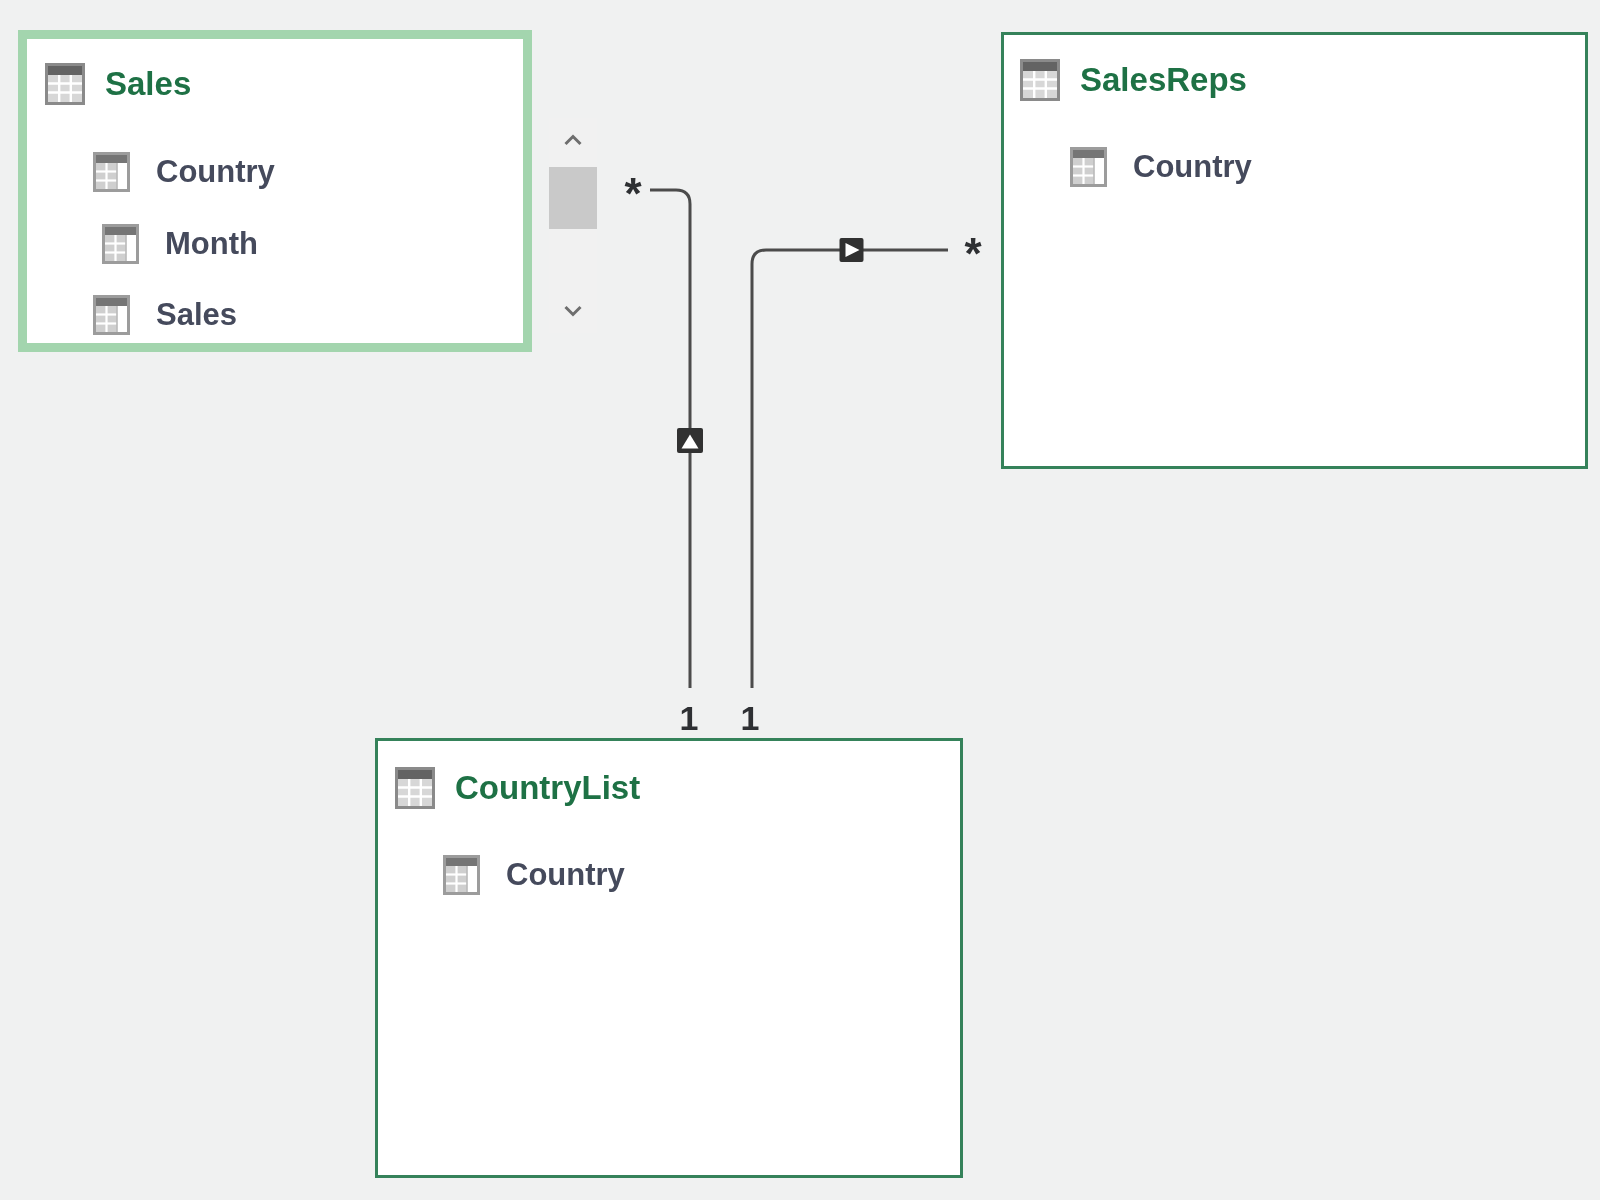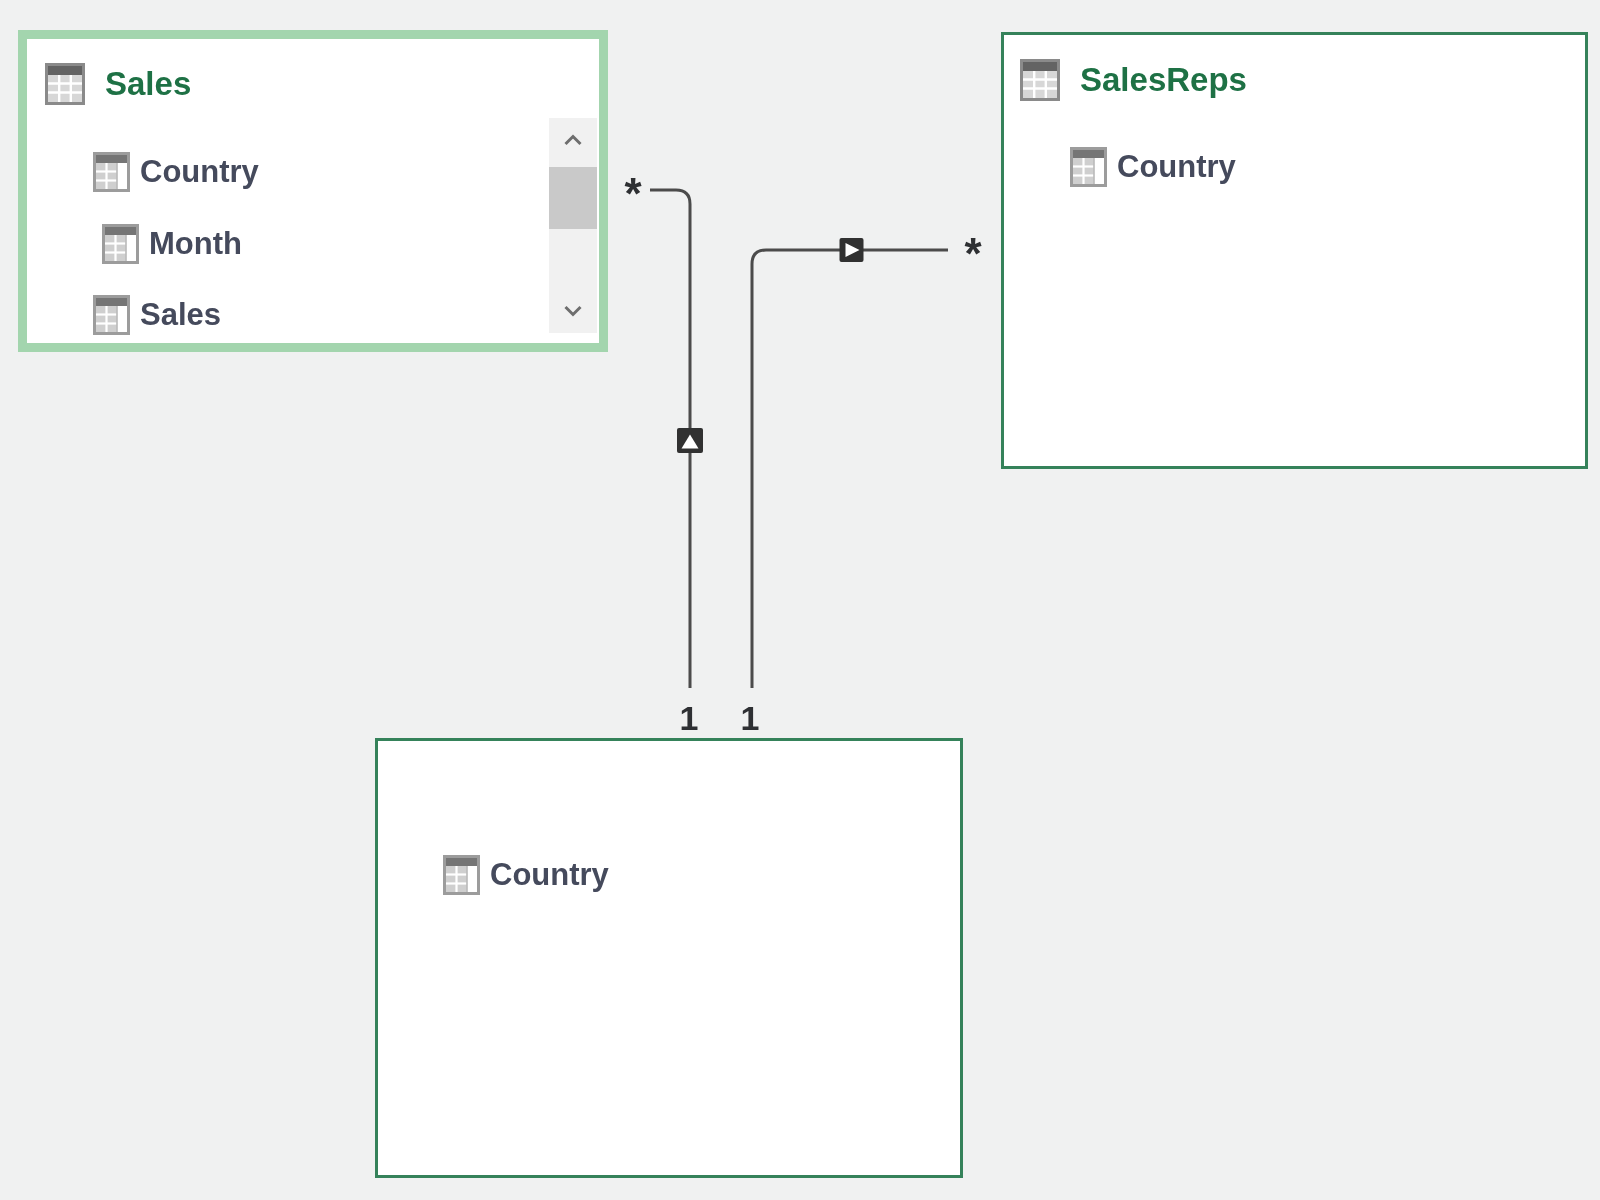--- a/index.html
+++ b/index.html
@@ -3,34 +3,34 @@
 <meta charset="utf-8">
 <style>
   html,body{margin:0;padding:0;}
   body{font-family:"Liberation Sans","DejaVu Sans",sans-serif;background:#f0f1f1;}
   #canvas{position:relative;width:1600px;height:1200px;background:#f0f1f1;overflow:hidden;}
 
   
   .tbl{position:absolute;background:#fff;box-sizing:border-box;}
   .tbl.selected{border:9px solid #a3d5ae;}
   .tbl.normal{border:3px solid #35825a;}
-  #tbl-sales{left:18px;top:30px;width:590px;height:322px;text-align:right;}
+  #tbl-sales{left:18px;top:30px;width:514px;height:322px;text-align:right;}
   #tbl-salesreps{left:1001px;top:32px;width:587px;height:437px;padding-left:41px;}
   #tbl-countrylist{left:375px;top:738px;width:588px;height:440px;}
 
   .tbl-header{position:absolute;display:flex;align-items:center;}
   .tbl-header .ticon{flex:0 0 auto;}
   .tbl-title{font-size:33px;font-weight:bold;color:#1e7145;margin-left:20px;white-space:nowrap;}
 
   #tbl-sales .tbl-header{left:18px;top:24px;}
   #tbl-salesreps .tbl-header{left:16px;top:24px;}
   #tbl-countrylist .tbl-header{left:17px;top:26px;}
 
   .field{position:absolute;display:flex;align-items:center;}
-  .field-label{font-size:31px;font-weight:bold;color:#454a5c;margin-left:10px;white-space:nowrap;}
+  .field-label{font-size:31px;font-weight:bold;color:#454a5c;margin-left:26px;white-space:nowrap;}
 
   
   .sbar{position:absolute;left:522px;top:79px;width:48px;height:215px;background:#f1f1f1;}
   .sbar-btn{position:absolute;left:0;width:48px;height:40px;display:flex;align-items:center;justify-content:center;}
   .sbar-btn.up{top:2px;}
   .sbar-btn.down{bottom:2px;}
   .sbar-thumb{position:absolute;left:0;top:49px;width:48px;height:62px;background:#c9c9c9;}
 
   
   #rel-overlay{position:absolute;left:0;top:0;width:1600px;height:1200px;}
@@ -155,20 +155,26 @@
     </div>
     <div class="field" style="left:66px;top:112px;">
       <svg width="37" height="40">
           <use href="#tbl-sm"></use>
         </svg>
       <span class="field-label">Country</span>
     </div>
   </div>
 
   <div id="tbl-countrylist" class="tbl normal">
+    <div class="tbl-header">
+      <svg class="ticon" width="40" height="42">
+          <use href="#tbl-lg"></use>
+        </svg>
+      <span class="tbl-title">CountryList</span>
+    </div>
     <div class="field" style="left:65px;top:114px;">
       <svg width="37" height="40">
           <use href="#tbl-sm"></use>
         </svg>
       <span class="field-label">Country</span>
     </div>
   </div>
 
 </div>
 

